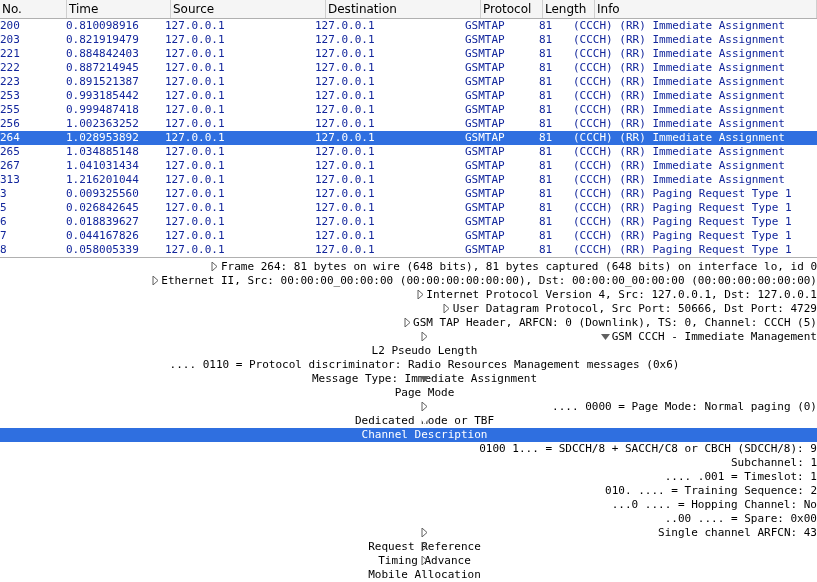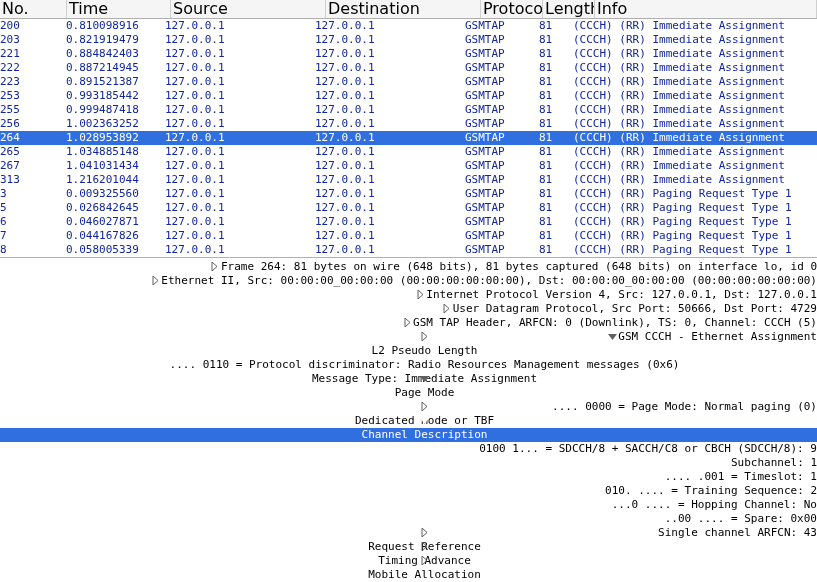--- a/index.html
+++ b/index.html
@@ -16,21 +16,21 @@
     width: 817px;
     border-bottom: 1px solid #b0b0b0;
   }
   .packet-list-header {
     display: flex;
     height: 18px;
     line-height: 18px;
     background: #f5f5f5;
     border-bottom: 1px solid #b0b0b0;
     font-family: "DejaVu Sans", "Liberation Sans", Arial, sans-serif;
-    font-size: 16px;
+    font-size: 12px;
   }
   .packet-list-header .hcol {
     border-right: 1px solid #cfcfcf;
     padding-left: 2px;
     padding-right: 2px;
     white-space: nowrap;
     overflow: hidden;
   }
   .packet-row {
     display: flex;
@@ -111,21 +111,21 @@
       <div class="packet-row"><div class="col col-no">223</div><div class="col col-time">0.891521387</div><div class="col col-src">127.0.0.1</div><div class="col col-dst">127.0.0.1</div><div class="col col-prot">GSMTAP</div><div class="col col-len">81</div><div class="col col-info">(CCCH) (RR) Immediate Assignment</div></div>
       <div class="packet-row"><div class="col col-no">253</div><div class="col col-time">0.993185442</div><div class="col col-src">127.0.0.1</div><div class="col col-dst">127.0.0.1</div><div class="col col-prot">GSMTAP</div><div class="col col-len">81</div><div class="col col-info">(CCCH) (RR) Immediate Assignment</div></div>
       <div class="packet-row"><div class="col col-no">255</div><div class="col col-time">0.999487418</div><div class="col col-src">127.0.0.1</div><div class="col col-dst">127.0.0.1</div><div class="col col-prot">GSMTAP</div><div class="col col-len">81</div><div class="col col-info">(CCCH) (RR) Immediate Assignment</div></div>
       <div class="packet-row"><div class="col col-no">256</div><div class="col col-time">1.002363252</div><div class="col col-src">127.0.0.1</div><div class="col col-dst">127.0.0.1</div><div class="col col-prot">GSMTAP</div><div class="col col-len">81</div><div class="col col-info">(CCCH) (RR) Immediate Assignment</div></div>
       <div class="packet-row selected"><div class="col col-no">264</div><div class="col col-time">1.028953892</div><div class="col col-src">127.0.0.1</div><div class="col col-dst">127.0.0.1</div><div class="col col-prot">GSMTAP</div><div class="col col-len">81</div><div class="col col-info">(CCCH) (RR) Immediate Assignment</div></div>
       <div class="packet-row"><div class="col col-no">265</div><div class="col col-time">1.034885148</div><div class="col col-src">127.0.0.1</div><div class="col col-dst">127.0.0.1</div><div class="col col-prot">GSMTAP</div><div class="col col-len">81</div><div class="col col-info">(CCCH) (RR) Immediate Assignment</div></div>
       <div class="packet-row"><div class="col col-no">267</div><div class="col col-time">1.041031434</div><div class="col col-src">127.0.0.1</div><div class="col col-dst">127.0.0.1</div><div class="col col-prot">GSMTAP</div><div class="col col-len">81</div><div class="col col-info">(CCCH) (RR) Immediate Assignment</div></div>
       <div class="packet-row"><div class="col col-no">313</div><div class="col col-time">1.216201044</div><div class="col col-src">127.0.0.1</div><div class="col col-dst">127.0.0.1</div><div class="col col-prot">GSMTAP</div><div class="col col-len">81</div><div class="col col-info">(CCCH) (RR) Immediate Assignment</div></div>
       <div class="packet-row"><div class="col col-no">3</div><div class="col col-time">0.009325560</div><div class="col col-src">127.0.0.1</div><div class="col col-dst">127.0.0.1</div><div class="col col-prot">GSMTAP</div><div class="col col-len">81</div><div class="col col-info">(CCCH) (RR) Paging Request Type 1</div></div>
       <div class="packet-row"><div class="col col-no">5</div><div class="col col-time">0.026842645</div><div class="col col-src">127.0.0.1</div><div class="col col-dst">127.0.0.1</div><div class="col col-prot">GSMTAP</div><div class="col col-len">81</div><div class="col col-info">(CCCH) (RR) Paging Request Type 1</div></div>
-      <div class="packet-row"><div class="col col-no">6</div><div class="col col-time">0.046027871</div><div class="col col-src">127.0.0.1</div><div class="col col-dst">127.0.0.1</div><div class="col col-prot">GSMTAP</div><div class="col col-len">81</div><div class="col col-info">(CCCH) (RR) Paging Request Type 1</div></div>
+      <div class="packet-row"><div class="col col-no">6</div><div class="col col-time">0.018839627</div><div class="col col-src">127.0.0.1</div><div class="col col-dst">127.0.0.1</div><div class="col col-prot">GSMTAP</div><div class="col col-len">81</div><div class="col col-info">(CCCH) (RR) Paging Request Type 1</div></div>
       <div class="packet-row"><div class="col col-no">7</div><div class="col col-time">0.044167826</div><div class="col col-src">127.0.0.1</div><div class="col col-dst">127.0.0.1</div><div class="col col-prot">GSMTAP</div><div class="col col-len">81</div><div class="col col-info">(CCCH) (RR) Paging Request Type 1</div></div>
       <div class="packet-row"><div class="col col-no">8</div><div class="col col-time">0.058005339</div><div class="col col-src">127.0.0.1</div><div class="col col-dst">127.0.0.1</div><div class="col col-prot">GSMTAP</div><div class="col col-len">81</div><div class="col col-info">(CCCH) (RR) Paging Request Type 1</div></div>
     </div>
 </div>
 
 <div class="details" id="details">
     <div class="details-row indent-0"><span class="expander"><svg width="9" height="9">
           <path d="M2 0 L7 4.5 L2 9 Z" fill="none" stroke="#606060" stroke-width="1"></path>
         </svg></span><span>Frame 264: 81 bytes on wire (648 bits), 81 bytes captured (648 bits) on interface lo, id 0</span></div>
     <div class="details-row indent-0"><span class="expander"><svg width="9" height="9">
@@ -135,21 +135,21 @@
           <path d="M2 0 L7 4.5 L2 9 Z" fill="none" stroke="#606060" stroke-width="1"></path>
         </svg></span><span>Internet Protocol Version 4, Src: 127.0.0.1, Dst: 127.0.0.1</span></div>
     <div class="details-row indent-0"><span class="expander"><svg width="9" height="9">
           <path d="M2 0 L7 4.5 L2 9 Z" fill="none" stroke="#606060" stroke-width="1"></path>
         </svg></span><span>User Datagram Protocol, Src Port: 50666, Dst Port: 4729</span></div>
     <div class="details-row indent-0"><span class="expander"><svg width="9" height="9">
           <path d="M2 0 L7 4.5 L2 9 Z" fill="none" stroke="#606060" stroke-width="1"></path>
         </svg></span><span>GSM TAP Header, ARFCN: 0 (Downlink), TS: 0, Channel: CCCH (5)</span></div>
     <div class="details-row indent-0"><span class="expander"><svg width="9" height="9">
           <path d="M0 2 L9 2 L4.5 8 Z" fill="#606060"></path>
-        </svg></span><span>GSM CCCH - Ethernet Assignment</span></div>
+        </svg></span><span>GSM CCCH - Immediate Management</span></div>
     <div class="details-row indent-1"><span class="expander"><svg width="9" height="9">
           <path d="M2 0 L7 4.5 L2 9 Z" fill="none" stroke="#606060" stroke-width="1"></path>
         </svg></span><span>L2 Pseudo Length</span></div>
     <div class="details-row indent-1"><span class="expander"></span><span>.... 0110 = Protocol discriminator: Radio Resources Management messages (0x6)</span></div>
     <div class="details-row indent-1"><span class="expander"></span><span>Message Type: Immediate Assignment</span></div>
     <div class="details-row indent-1"><span class="expander"><svg width="9" height="9">
           <path d="M0 2 L9 2 L4.5 8 Z" fill="#606060"></path>
         </svg></span><span>Page Mode</span></div>
     <div class="details-row indent-2"><span class="expander"></span><span>.... 0000 = Page Mode: Normal paging (0)</span></div>
     <div class="details-row indent-1"><span class="expander"><svg width="9" height="9">

